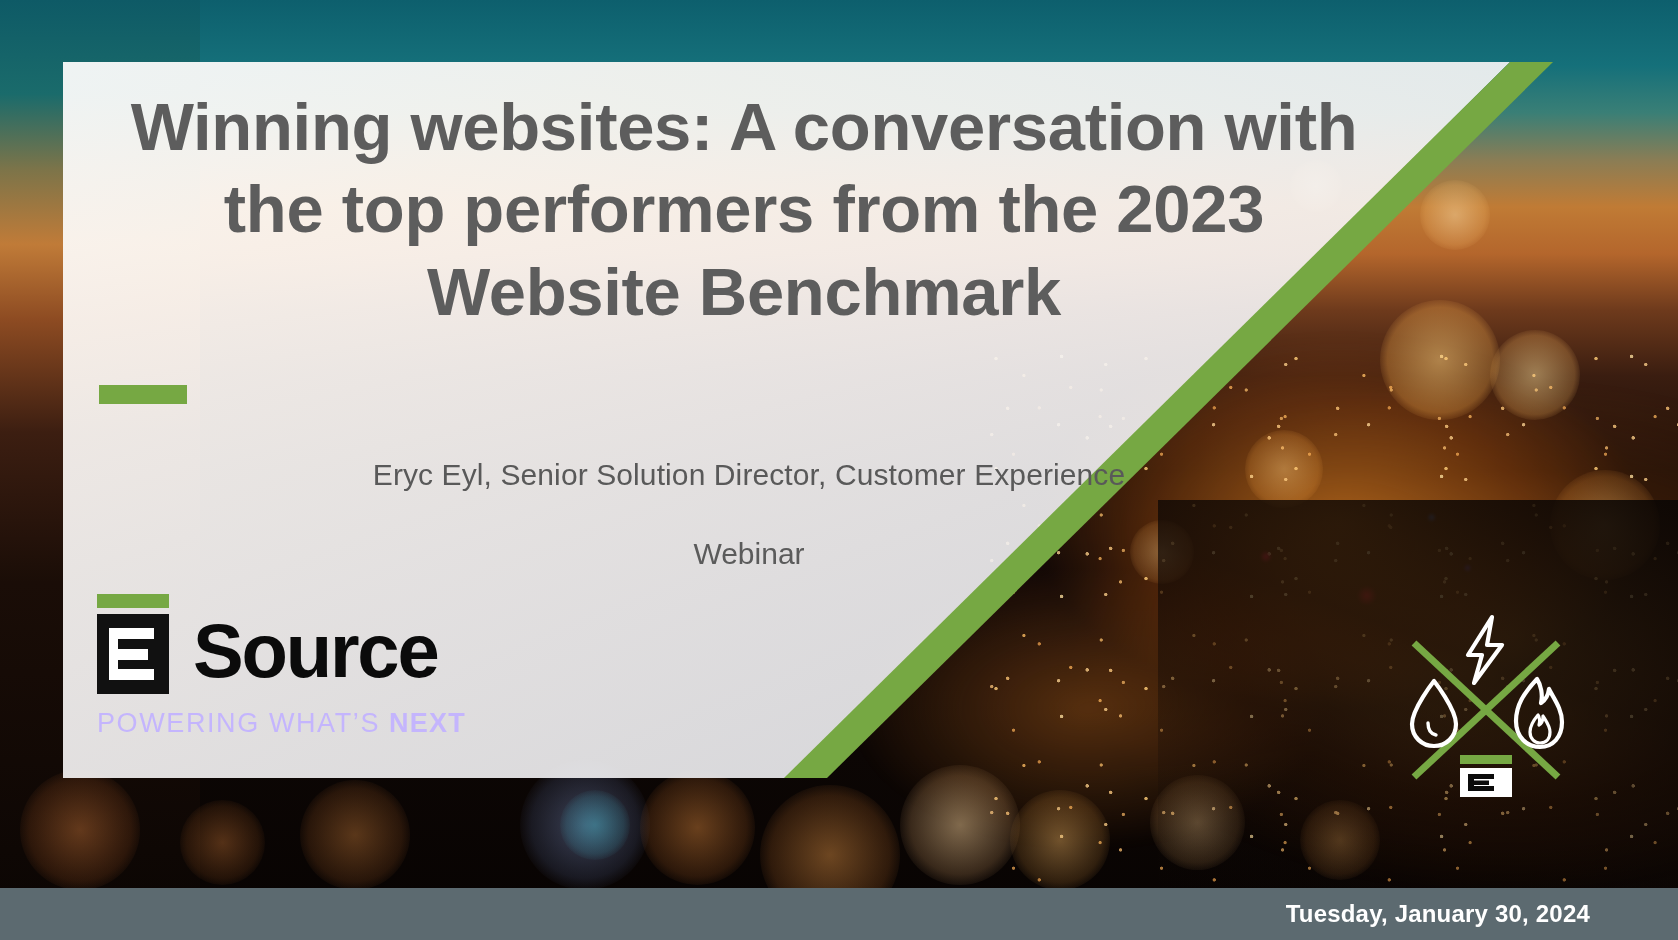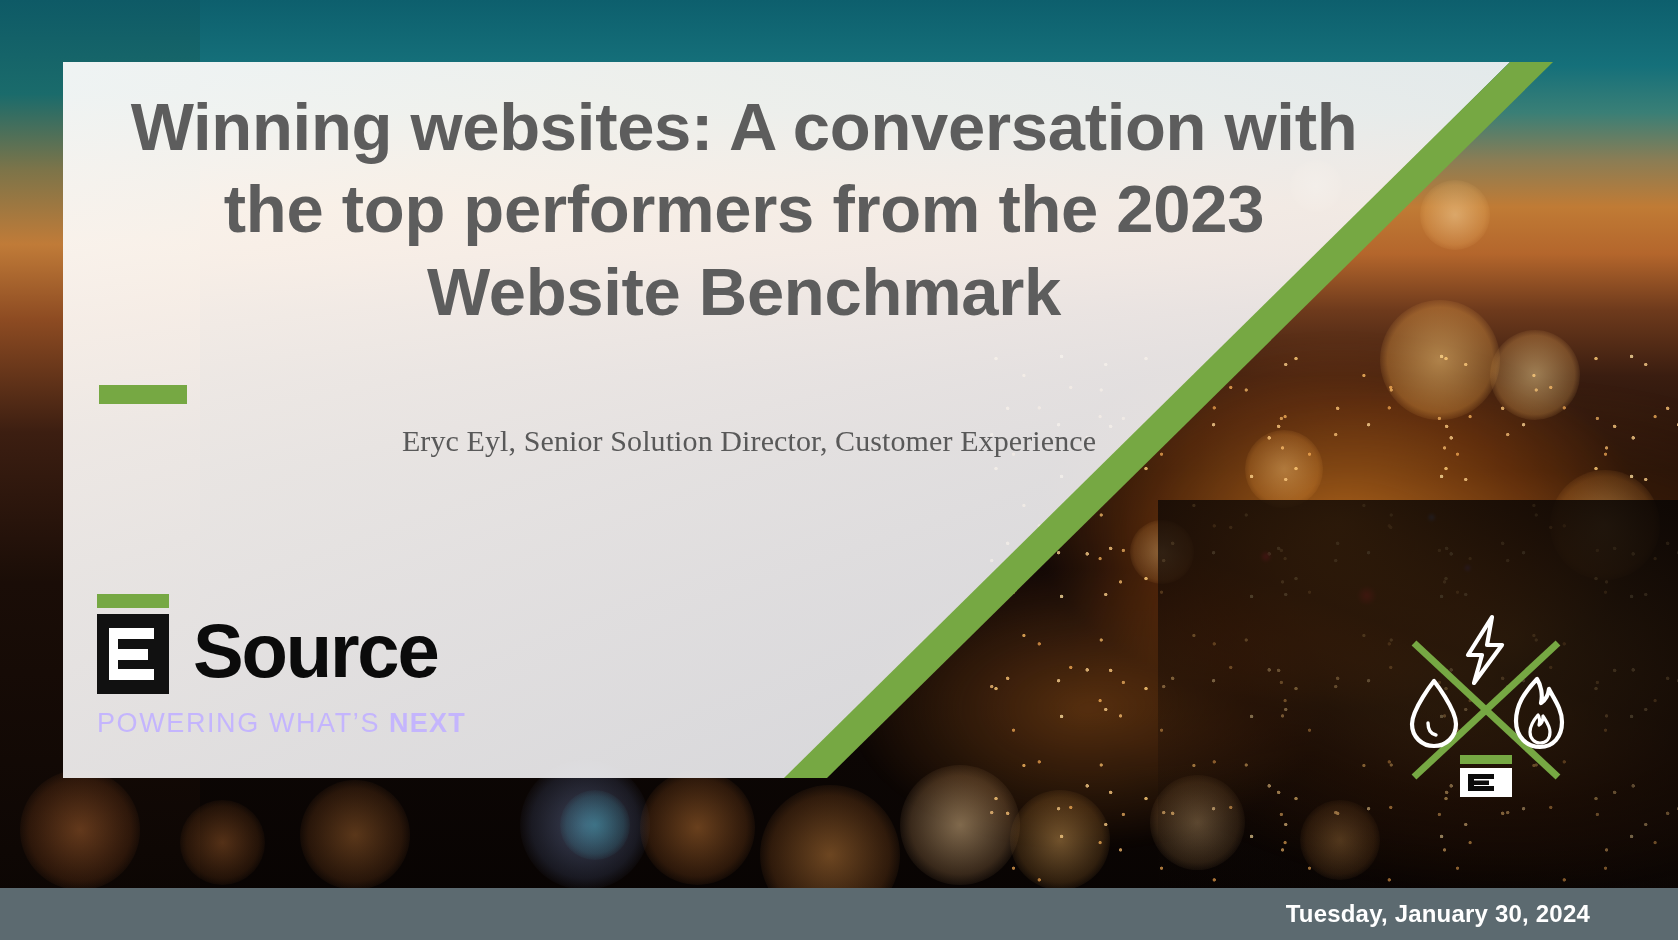--- a/index.html
+++ b/index.html
@@ -130,26 +130,25 @@
     color:#5d5d5d;
     letter-spacing:-0.3px;
     max-width:1290px;
   }
   .accent-bar{
     width:88px; height:19px;
     background:#76a843;
     margin-top:52px;
   }
   .speaker{
-    margin-top:20px;
+    margin-top:54px;
     font-size:30px;
     color:#595959;
     font-weight:normal;
     letter-spacing:.1px;
-    font-family:Liberation Serif, serif;
   }
   .event-type{
     margin-top:45px;
     font-size:30px;
     color:#5b5b5b;
     font-weight:normal;
   }
 
   
   .logo{ position:absolute; left:97px; top:594px; }
@@ -249,20 +248,21 @@
 
   <svg class="green-stripe" viewBox="0 0 1678 940" preserveAspectRatio="none">
 
     <polygon points="1510,62 1553,62 827,778 784,778" fill="#76a843"></polygon>
   </svg>
 
   <div class="content">
     <h1 class="title">Winning websites: A conversation with the top performers from the 2023 Website Benchmark</h1>
     <div class="accent-bar"></div>
     <div class="speaker">Eryc Eyl, Senior Solution Director, Customer Experience</div>
+    <div class="event-type">Webinar</div>
   </div>
 
   <div class="logo">
     <div class="logo-greenbar"></div>
     <div class="logo-row">
       <div class="logo-e">
         <i class="e-stem"></i>
           <i class="e-top"></i>
           <i class="e-mid"></i>
           <i class="e-bot"></i>

